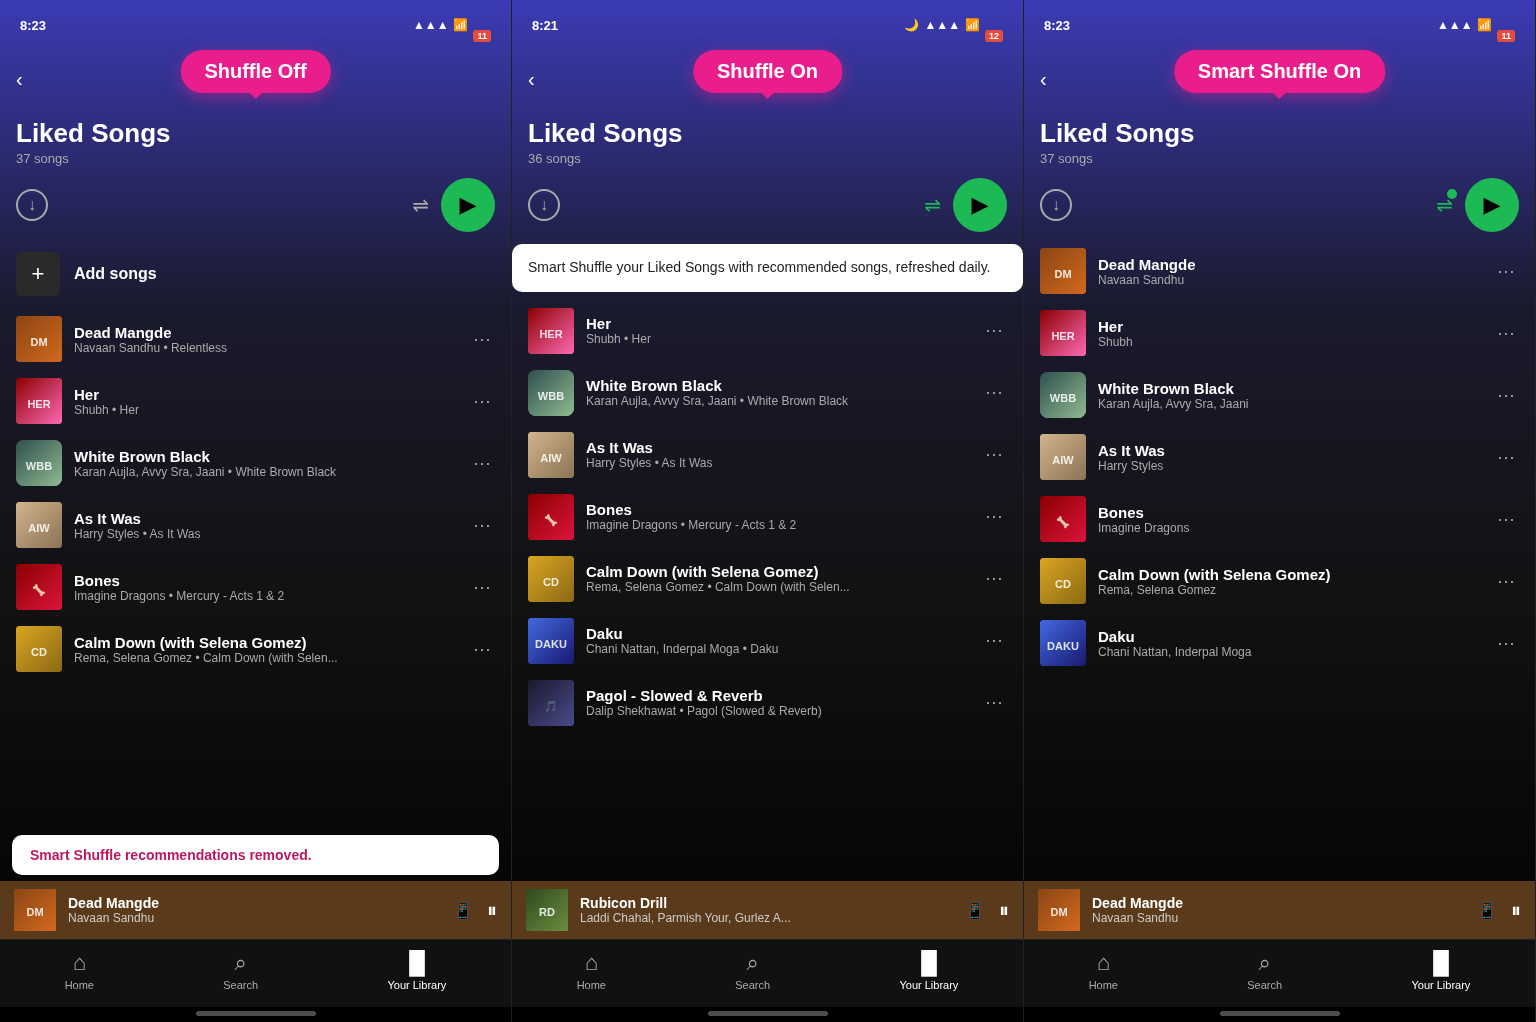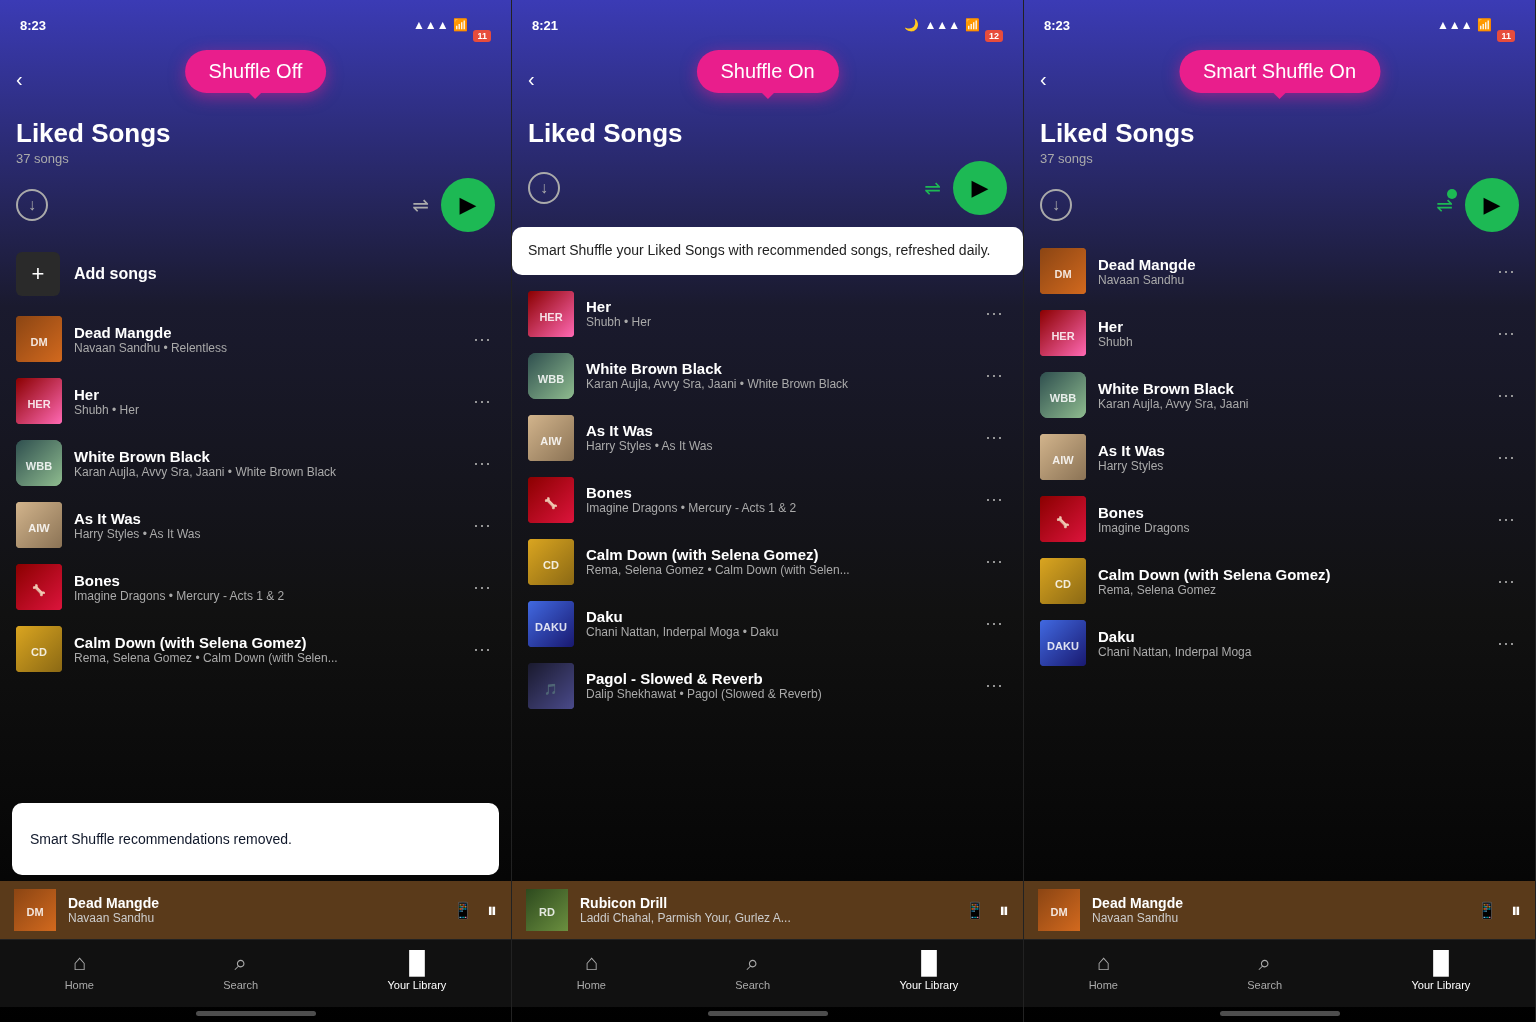--- a/index.html
+++ b/index.html
@@ -58,21 +58,21 @@
       margin-right: 8px;
     }
     .bubble-label {
       position: absolute;
       left: 50%;
       transform: translateX(-50%);
       top: -10px;
       background: #e91e8c;
       color: #fff;
       font-size: 20px;
-      font-weight: 400;
+      font-weight: 700;
       padding: 10px 24px;
       border-radius: 28px;
       white-space: nowrap;
       box-shadow: 0 4px 16px rgba(233,30,140,0.5);
       z-index: 10;
     }
     .bubble-label::after {
       content: '';
       position: absolute;
       bottom: -14px;
@@ -202,26 +202,27 @@
       text-overflow: ellipsis;
     }
     .more-btn {
       color: #aaa;
       font-size: 18px;
       cursor: pointer;
       padding: 0 4px;
     }
     .toast-bar {
       background: #fff;
-      color: #0f172a;
+      color: #be185d;
       font-size: 14px;
-      padding: 28px 18px;
+      padding: 12px 18px;
       margin: 0 0 0 0;
       border-radius: 10px;
       margin: 6px 12px;
+      font-weight: bold;
     }
     .now-playing-bar {
       display: flex;
       align-items: center;
       padding: 8px 14px;
       background: #5a3a1a;
       gap: 12px;
       margin: 0;
     }
     .np-thumb {
@@ -507,20 +508,21 @@
         <span>📶</span>
         <span class="battery-badge">12</span>
       </div>
     </div>
   <div class="header-row" style="position: relative; height: 60px;">
     <span class="back-btn">‹</span>
     <div class="bubble-label" style="top:4px;">Shuffle On</div>
   </div>
     <div class="page-title-area">
       <div class="page-title">Liked Songs</div>
+      <div class="song-count">36 songs</div>
     </div>
 
     <div class="controls-row">
       <div class="download-btn">↓</div>
       <div class="spacer"></div>
       <div class="shuffle-btn active" style="position:relative;">
         ⇌
         
       </div>
       <div class="play-btn">▶</div>

